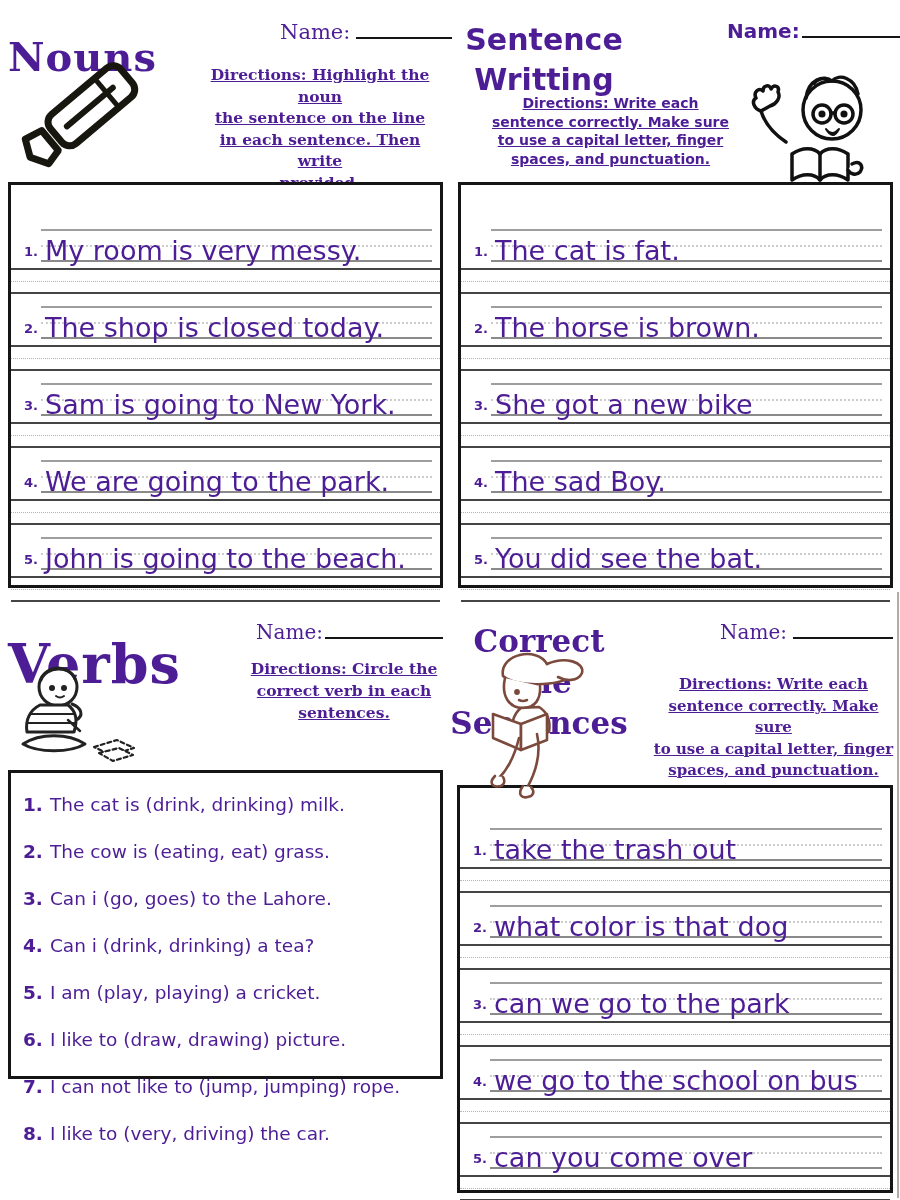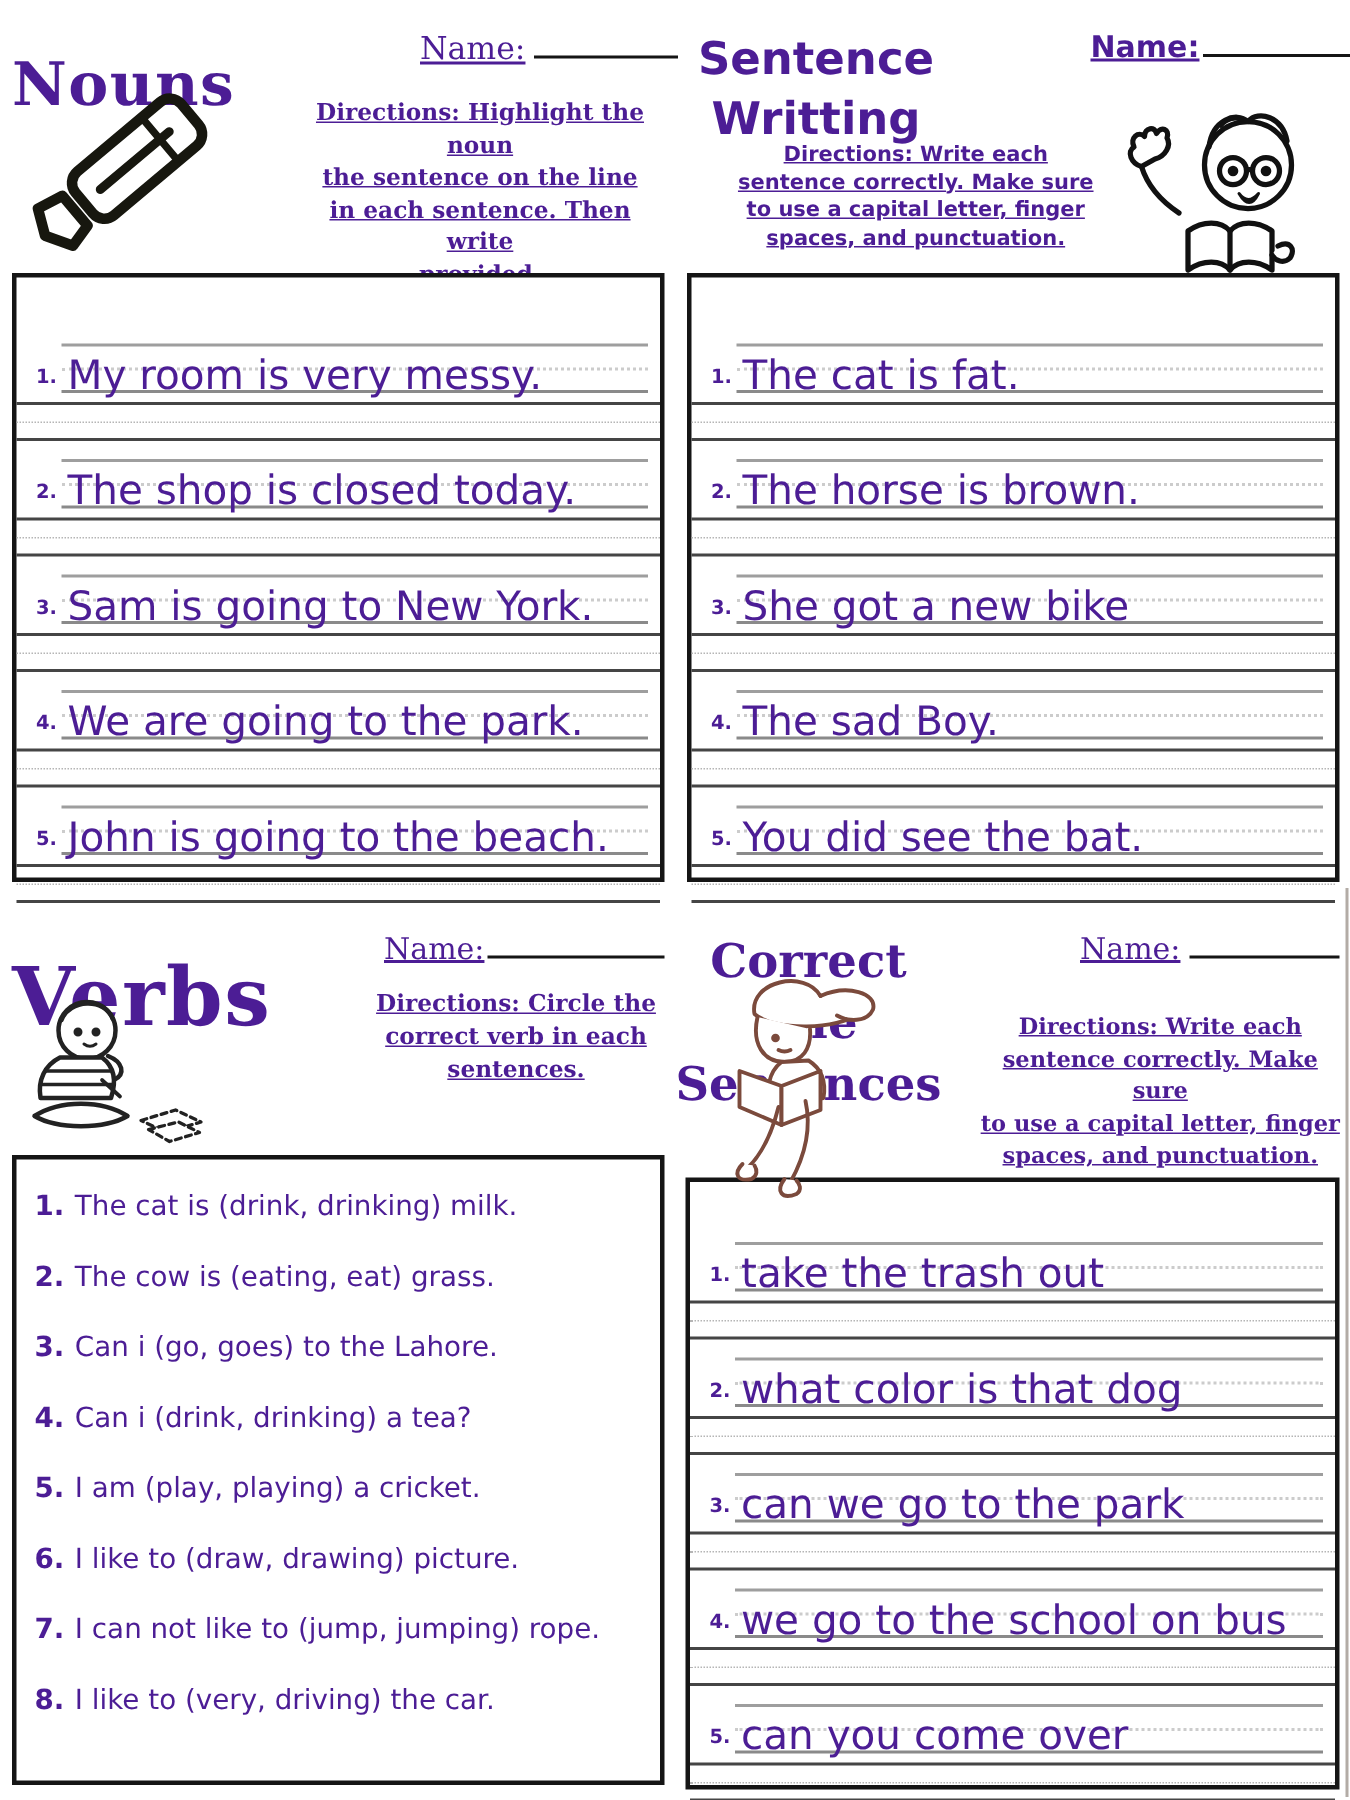--- a/index.html
+++ b/index.html
@@ -3,21 +3,21 @@
 <meta charset="utf-8">
 <style>
   html,body { margin:0; padding:0; background:#e8e8e8; }
   .page {
     position:relative; width:900px; height:1200px; margin:0 auto;
     background:#ffffff; overflow:hidden; color:#4c1d95;
     font-family:"DejaVu Sans", sans-serif;
   }
   
   .abs { position:absolute; }
-  .name-line { white-space:nowrap;text-decoration:underline; }
+  .name-line { white-space:nowrap; }
   .uline { display:inline-block; border-bottom:2.5px solid #151515; height:13px; vertical-align:baseline; margin-left:6px; }
 
   
   .tl-title { left:8px; top:6px; font:700 40px "DejaVu Serif", serif; letter-spacing:1px; }
   .tr-title { left:458px; top:0px; width:172px; font:700 30px "DejaVu Sans", sans-serif; line-height:40px; text-align:center; }
   .bl-title { left:8px; top:596px; font:700 54px "DejaVu Serif", serif; letter-spacing:1px; }
   .br-title { left:450px; top:600px; width:178px; font:700 31px "DejaVu Serif", serif; line-height:41px; text-align:center; }
 
   
   .tl-name { left:280px; top:20px; font:400 21px "DejaVu Serif", serif; }
@@ -44,21 +44,21 @@
   .gl-top  { position:absolute; left:30px; right:8px; bottom:37px; border-top:2px solid #9e9e9e; }
   .gl-mid  { position:absolute; left:30px; right:8px; bottom:21px; border-top:2px dotted #cccccc; }
   .gl-base { position:absolute; left:30px; right:8px; bottom:6px;  border-top:2px solid #8a8a8a; }
   .hw-num  { position:absolute; left:13px; bottom:9px; font:700 13px "DejaVu Sans", sans-serif; }
   .hw-text { position:absolute; left:34px; bottom:4px; font:400 27px "DejaVu Sans", sans-serif; line-height:1; white-space:nowrap; }
 
   .hw-blank { position:relative; height:22px; flex:none; border-top:2px solid #454545; border-bottom:2px solid #454545; }
   .hw-blank::after { content:""; position:absolute; left:0; right:0; top:50%; border-top:1.5px dotted #b5b5b5; }
 
   
-  #box-verbs { left:8px; top:770px; width:435px; height:420px; display:block; padding:21px 12px 0 12px; }
+  #box-verbs { left:8px; top:770px; width:435px; height:309px; display:block; padding:21px 12px 0 12px; }
   .vitem { font:400 18.5px "DejaVu Sans", sans-serif; line-height:22px; margin-bottom:25px; white-space:nowrap; }
   .vitem .vnum { font-weight:700; margin-right:7px; }
 
   
   .icon { position:absolute; }
   #marker-icon { left:10px; top:52px; width:140px; height:124px; }
   #boy-hand-icon { left:740px; top:68px; width:150px; height:120px; }
   #boy-writing-icon { left:10px; top:660px; width:135px; height:110px; }
   #boy-cap-icon { left:475px; top:636px; width:122px; height:174px; z-index:3; }
 

